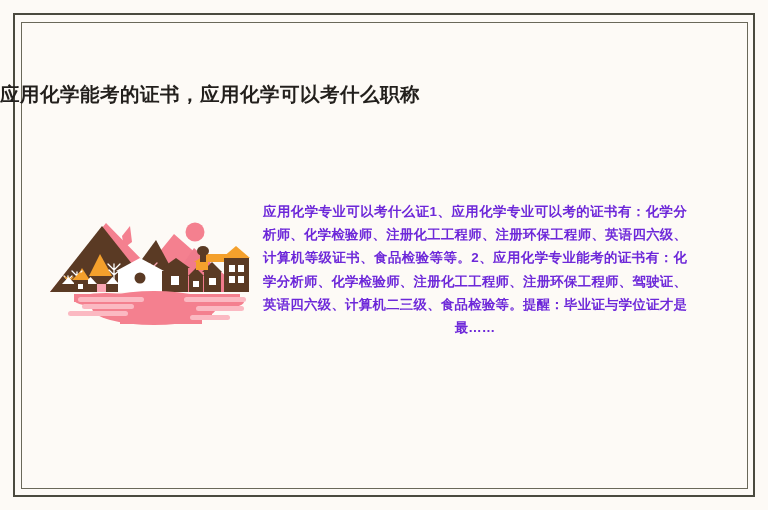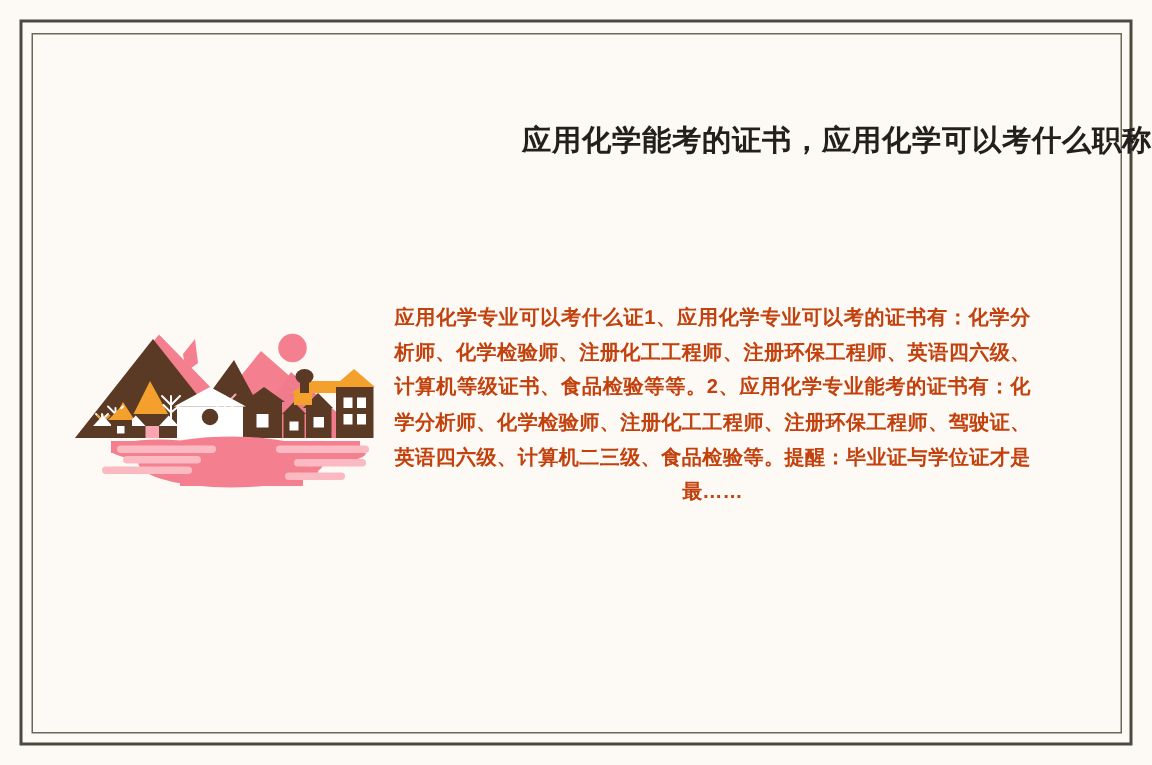--- a/index.html
+++ b/index.html
@@ -41,21 +41,21 @@
     border: 1px solid #6a6859;
     box-sizing: border-box;
     pointer-events: none;
   }
   
   .title {
     position: absolute;
     left: 0;
     top: 80px;
     width: 768px;
-    text-align: right;
+    text-align: left;
     font-size: 19.5px;
     font-weight: bold;
     color: #221f1c;
     letter-spacing: 0.5px;
     line-height: 28px;
     white-space: nowrap;
   }
   
   .content {
     position: absolute;
@@ -78,21 +78,21 @@
     height: 135px;
   }
   
   .article {
     position: absolute;
     left: 263px;
     top: 14px;
     width: 424px;
     font-size: 13.4px;
     font-weight: bold;
-    color: #c2410c;
+    color: #6d28d9;
     line-height: 23.2px;
     text-align: justify;
     text-align-last: center;
     letter-spacing: 0.1px;
   }
 </style>
 </head>
 <body>
 
 <div class="page">

